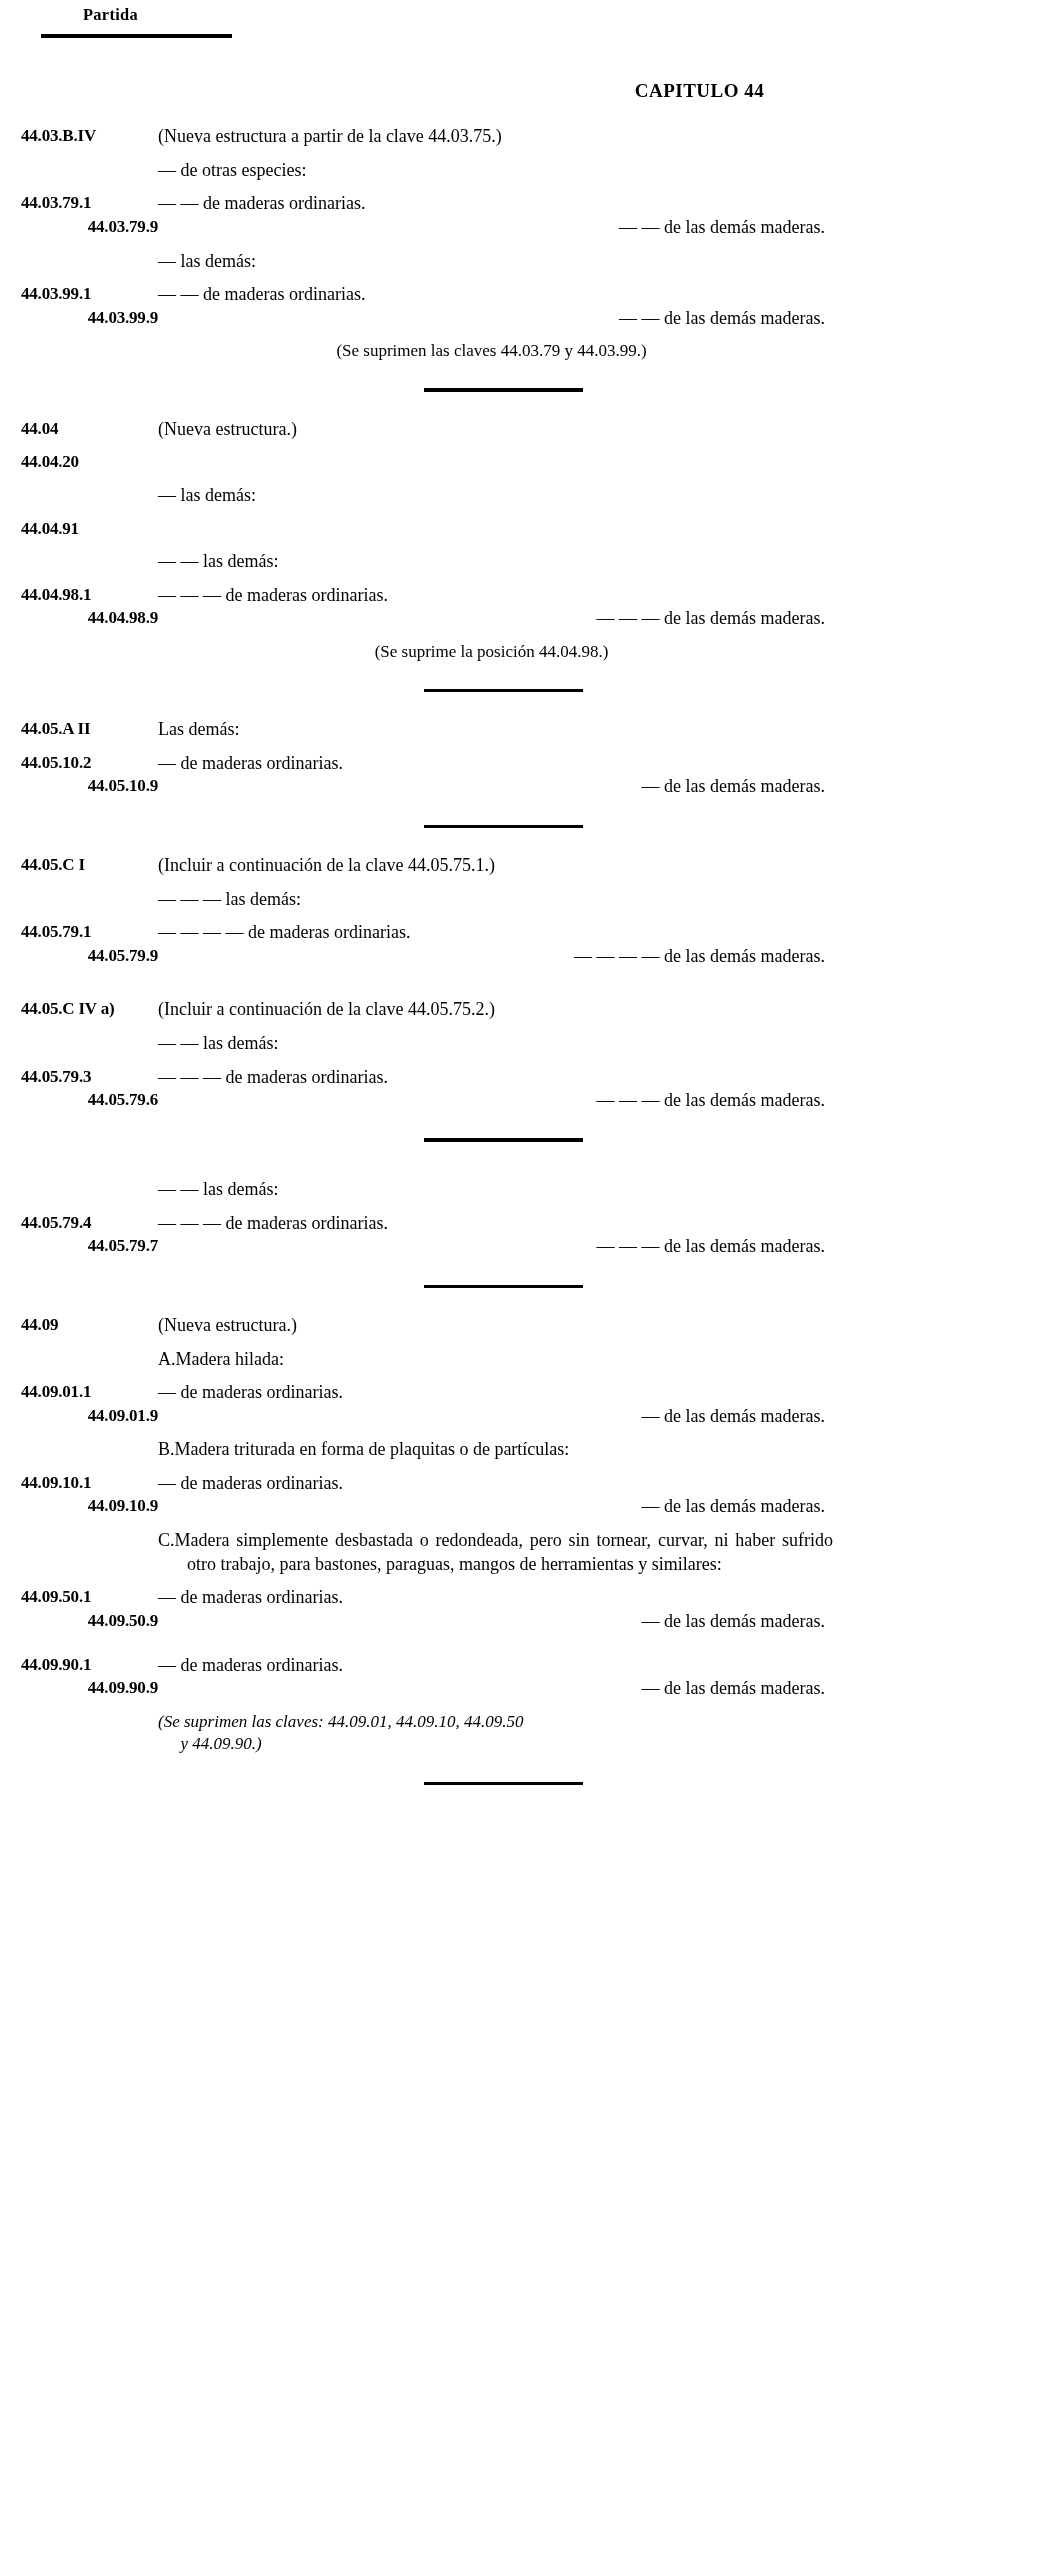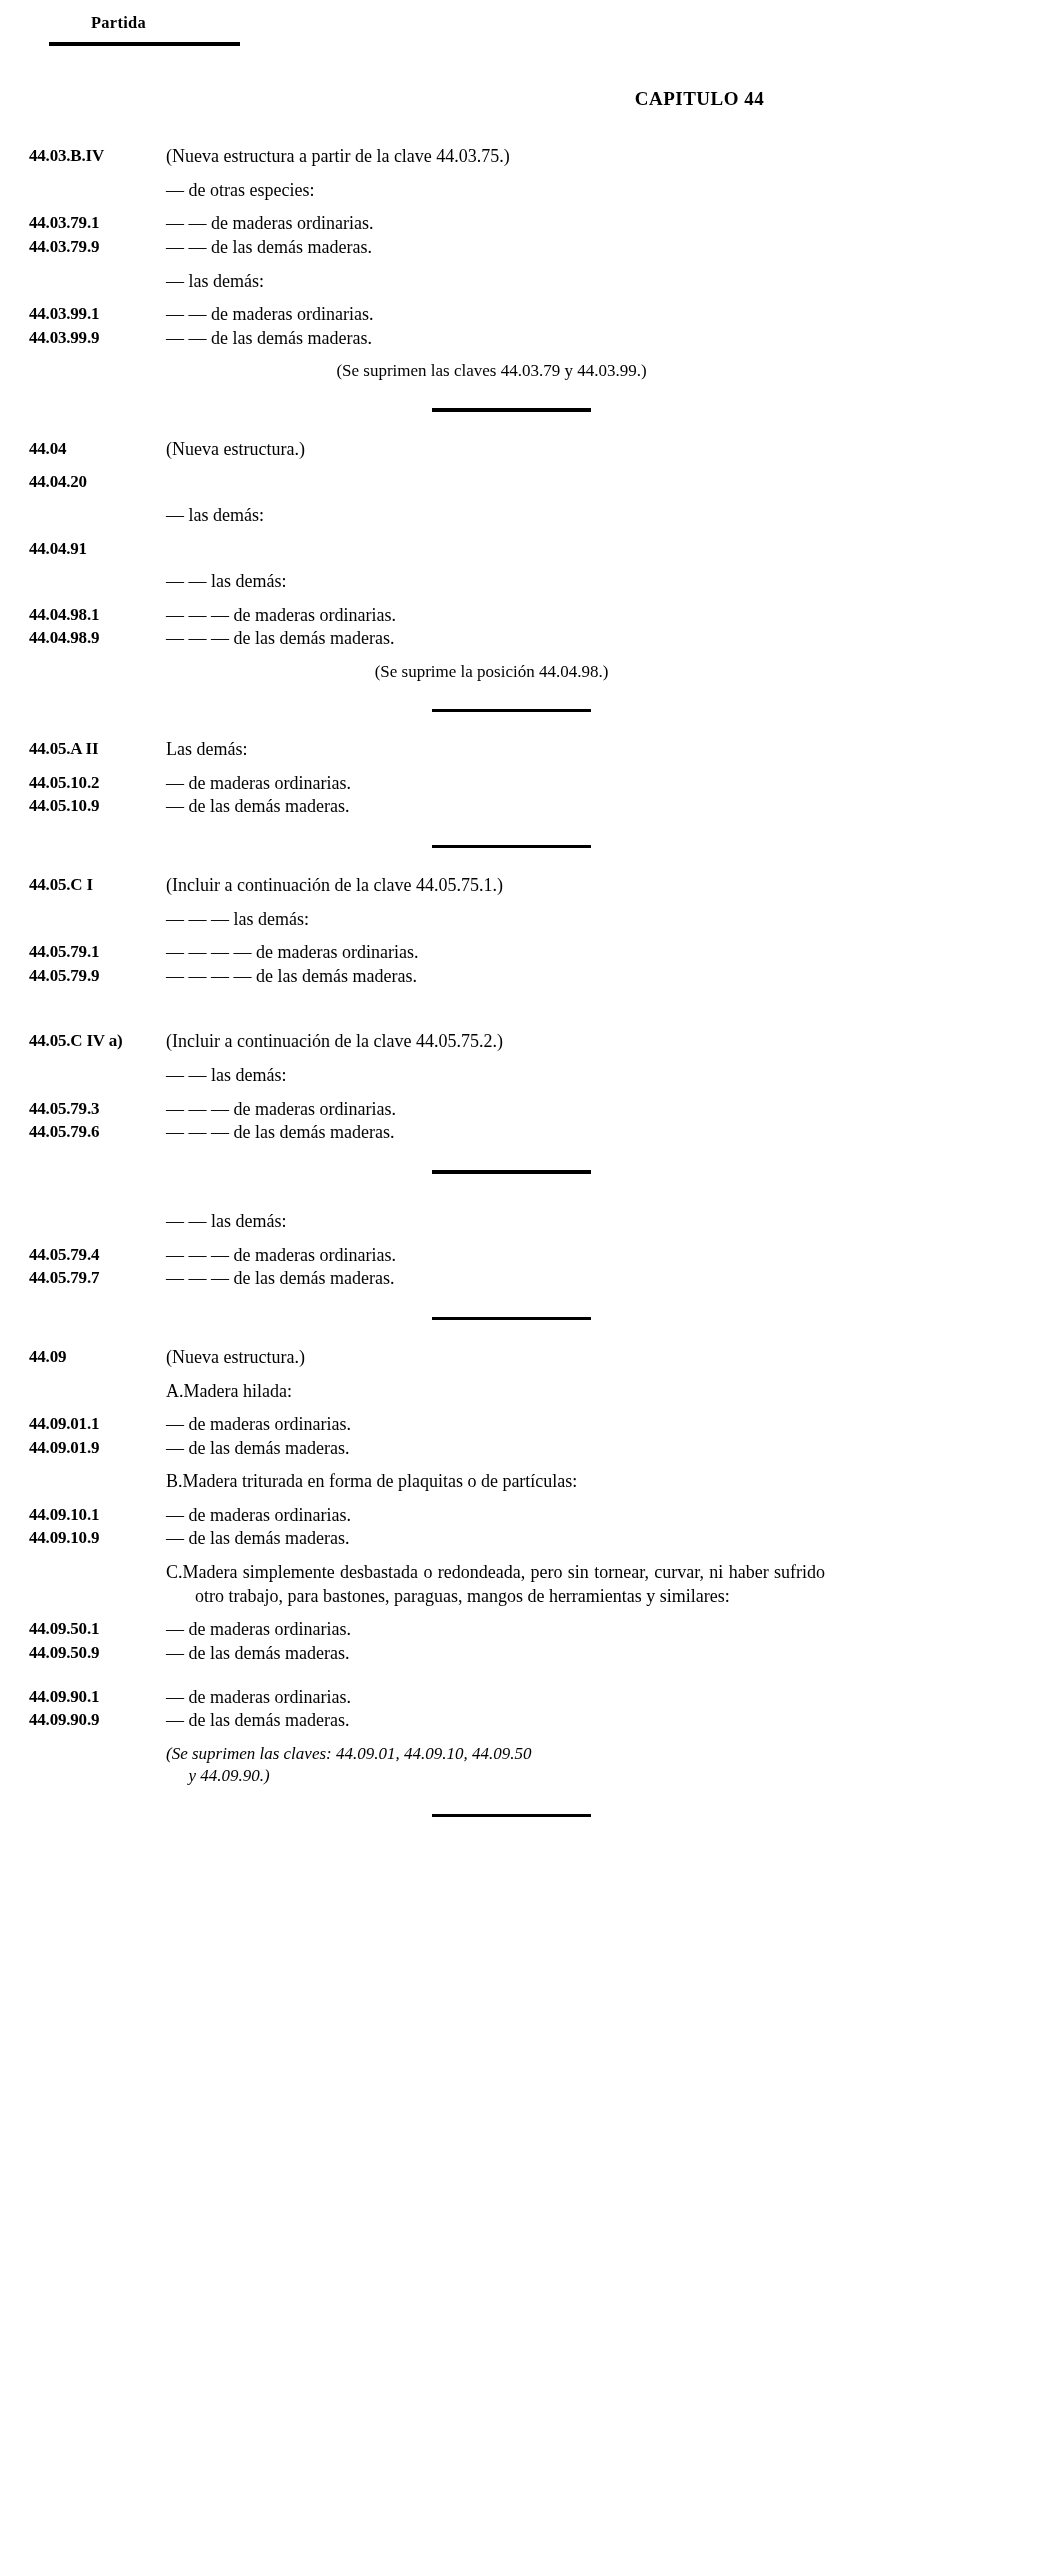--- a/index.html
+++ b/index.html
@@ -13,21 +13,21 @@
     font-family: "Liberation Serif", "DejaVu Serif", serif;
     color: #000000;
     -webkit-font-smoothing: none;
   }
 
   .page {
     position: relative;
     width: 980px;
     min-height: 2576px;
     box-sizing: border-box;
-    padding: 8px;
+    padding: 0;
   }
 
   
   .header {
     padding-top: 5.2px;
   }
   .header-title {
     font-family: "Liberation Serif", "DejaVu Serif", serif;
     font-weight: bold;
     font-size: 16.4px;
@@ -80,36 +80,36 @@
     font-size: 17px;
     text-align: center;
   }
 
   
   .gap-lg { height: 26px; }
   .gap-md { height: 19px; }
   .gap-sm { height: 10.3px; }
 
   
-  .pair .row + .row { margin-top: 0; }
+  .pair .row + .row { margin-top: 0; text-align: right; }
 
   
   .sep {
     margin: 26px 0 26px 0;
     display: flex;
   }
   .sep-line {
     margin-left: 424px;
     width: 159px;
     height: 3.4px;
     background: #000;
   }
 
   
-  .block { margin-top: 16px; }
+  .block { margin-top: 4px; }
 
   .hang {
     text-indent: 0;
     padding-left: 29px;
   }
   .hang > .lead {
     margin-left: -29px;
   }
 
   .letter-para {

